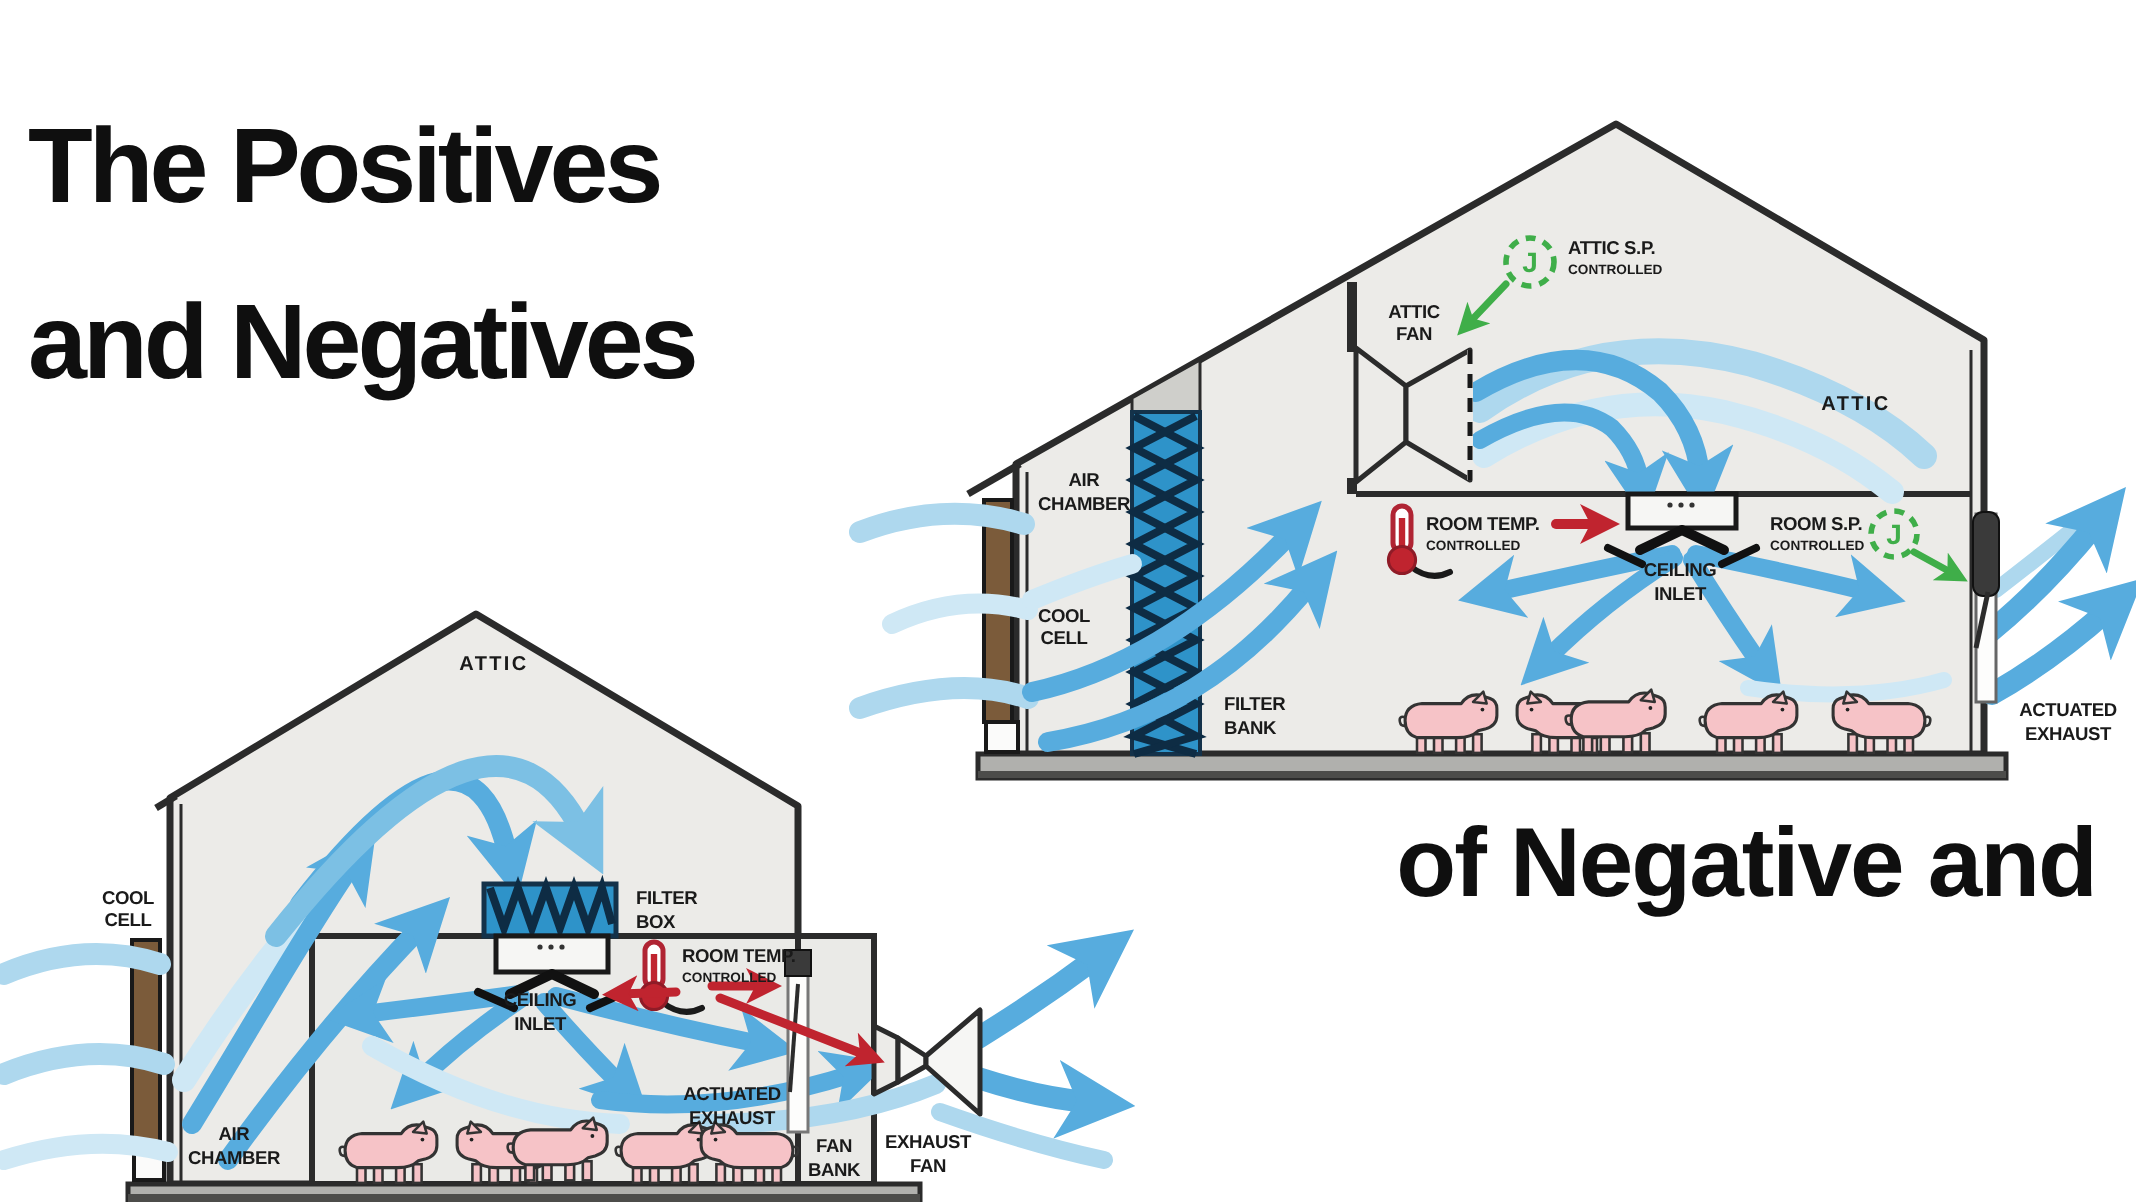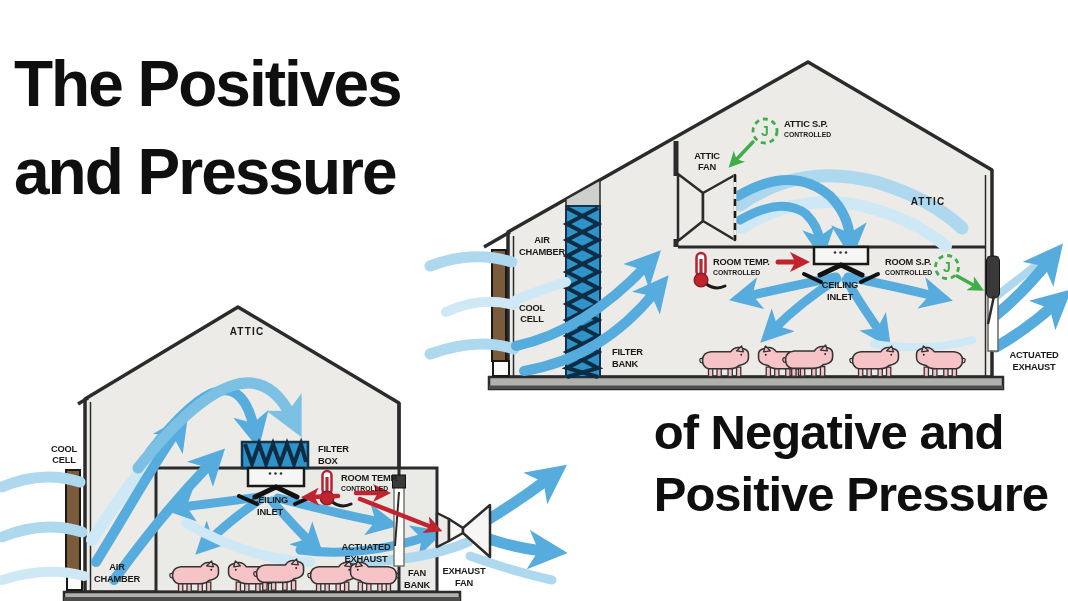--- a/index.html
+++ b/index.html
@@ -1,20 +1,20 @@
 <!DOCTYPE html>
 <html><head>
 <meta charset="utf-8">
 <style>
   html,body{margin:0;padding:0;background:#fff;}
   .canvas{position:relative;width:1068px;height:601px;background:#ffffff;overflow:hidden;
           font-family:"Liberation Sans",sans-serif;}
-  .title{position:absolute;left:14px;top:40px;font-weight:bold;font-size:64px;line-height:88px;
+  .title{position:absolute;left:14px;top:40px;font-weight:bold;font-size:53px;line-height:88px;
          letter-spacing:-2px;color:#0f0f0f;white-space:nowrap;}
-  .subtitle{position:absolute;right:20px;top:401px;text-align:left;font-weight:bold;font-size:49px;
+  .subtitle{position:absolute;right:20px;top:401px;text-align:center;font-weight:bold;font-size:49px;
             line-height:62px;letter-spacing:-1px;color:#0f0f0f;white-space:nowrap;}
   svg{position:absolute;left:0;top:0;}
   svg text{user-select:none;}
   .lbl{font-family:"Liberation Sans",sans-serif;font-weight:bold;fill:#1a1a1a;}
   .s9{font-size:9.3px;letter-spacing:-0.2px;}
   .s7{font-size:6.8px;}
   .s10{font-size:10px;letter-spacing:1.2px;}
   .jg{font-family:"Liberation Sans",sans-serif;font-weight:bold;font-size:14px;fill:#3fae49;}
   .ab{stroke:#57acde;fill:none;stroke-linecap:round;}
   .al{stroke:#aed8ee;fill:none;stroke-linecap:round;}
@@ -243,21 +243,20 @@
     <text class="lbl s9" x="366" y="562" text-anchor="middle">EXHAUST</text>
     <text class="lbl s9" x="417" y="576" text-anchor="middle">FAN</text>
     <text class="lbl s9" x="417" y="588" text-anchor="middle">BANK</text>
     <text class="lbl s9" x="464" y="574" text-anchor="middle">EXHAUST</text>
     <text class="lbl s9" x="464" y="586" text-anchor="middle">FAN</text>
   </g>
 </svg>
 
 <div class="title">
   <div>The Positives</div>
-  <div>and Pressure</div>
+  <div>and Negatives</div>
 </div>
 
 <div class="subtitle">
   <div>of Negative and</div>
-  <div>Positive Pressure</div>
 </div>
 
 </div>
 
 </body></html>

